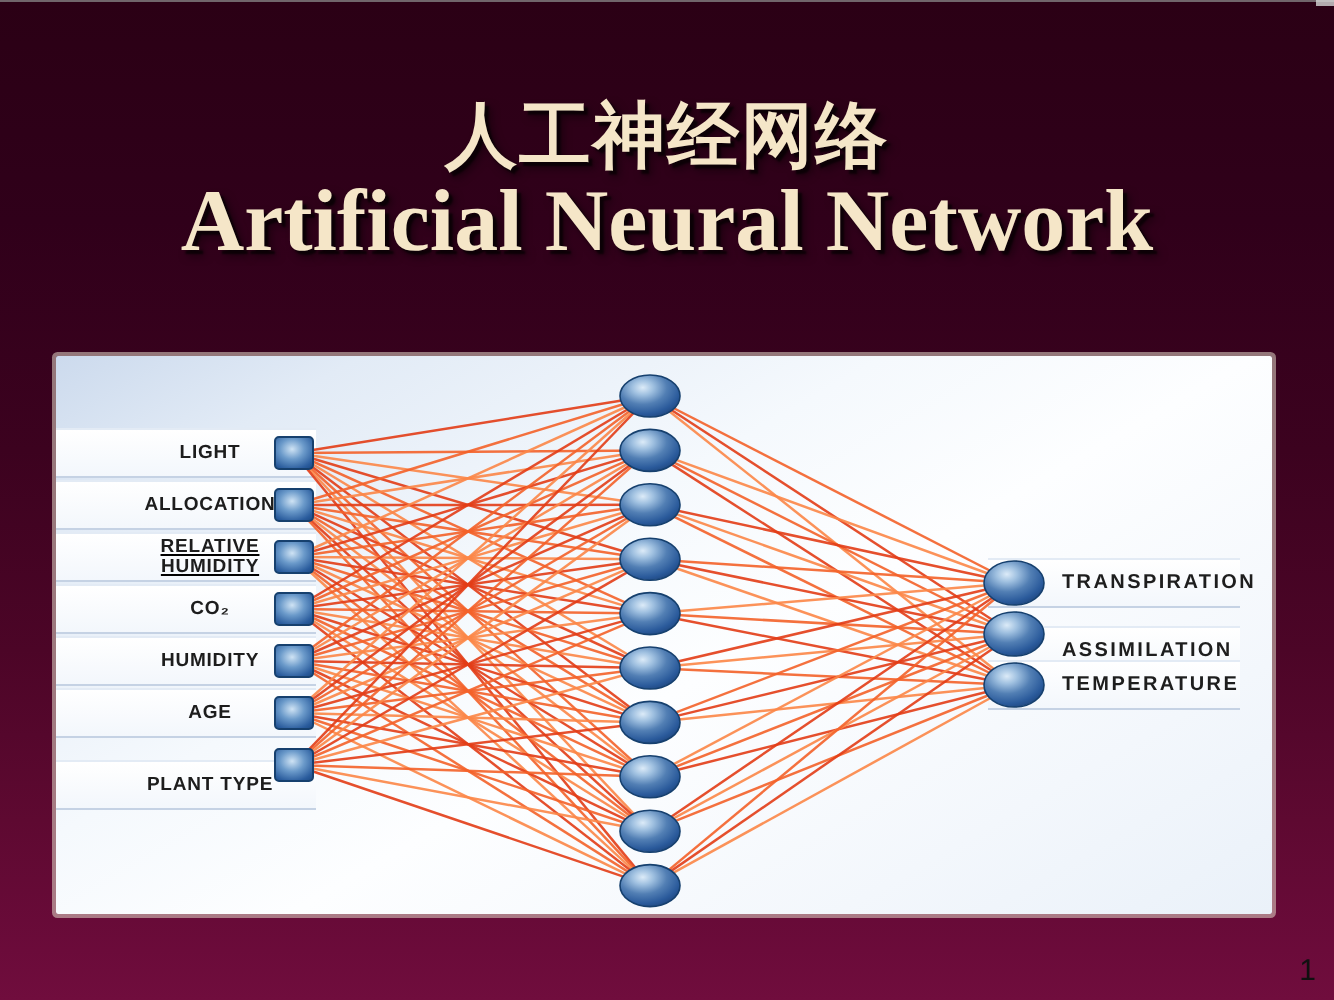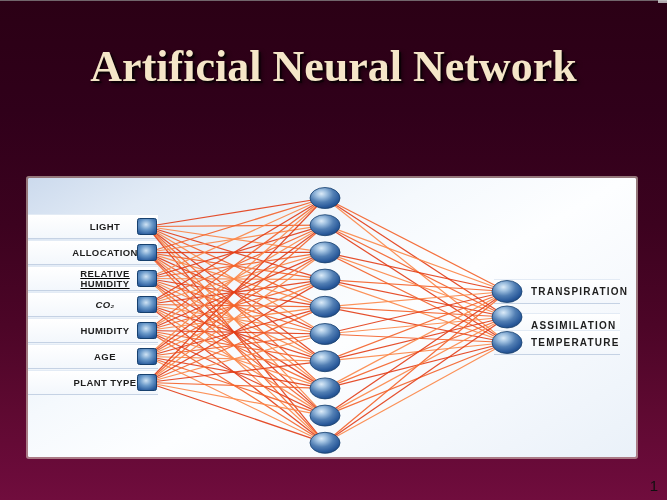--- a/index.html
+++ b/index.html
@@ -59,45 +59,46 @@
   }
 </style>
 </head>
 <body>
 
 <div class="slide">
   <div class="top-edge"></div>
   <div class="corner-notch"></div>
 
   <div class="title-block">
+    <div class="title-zh">人工神经网络</div>
     <div class="title-en">Artificial Neural Network</div>
   </div>
 
   <div class="panel">
     <div id="rows-left">
         <div class="row-l" style="top: 36px;">
           <span class="lbl-l">LIGHT</span>
         </div>
         <div class="row-l" style="top: 62px;">
           <span class="lbl-l">ALLOCATION</span>
         </div>
         <div class="row-l" style="top: 88px; text-decoration: underline;">
           <span class="lbl-l">RELATIVE
 HUMIDITY</span>
         </div>
-        <div class="row-l" style="top: 114px; font-style: italic;">
+        <div class="row-l" style="top: 114px;">
           <span class="lbl-l">CO₂</span>
         </div>
         <div class="row-l" style="top: 140px;">
           <span class="lbl-l">HUMIDITY</span>
         </div>
         <div class="row-l" style="top: 166px;">
           <span class="lbl-l">AGE</span>
         </div>
-        <div class="row-l" style="top: 192px;">
+        <div class="row-l" style="top: 202px;">
           <span class="lbl-l">PLANT TYPE</span>
         </div>
       </div>
     <div id="rows-right">
         <div class="row-r" style="top: 101px;">
           <span class="lbl-r">TRANSPIRATION</span>
         </div>
         <div class="row-r" style="top: 135px;">
           <span class="lbl-r">ASSIMILATION</span>
         </div>

